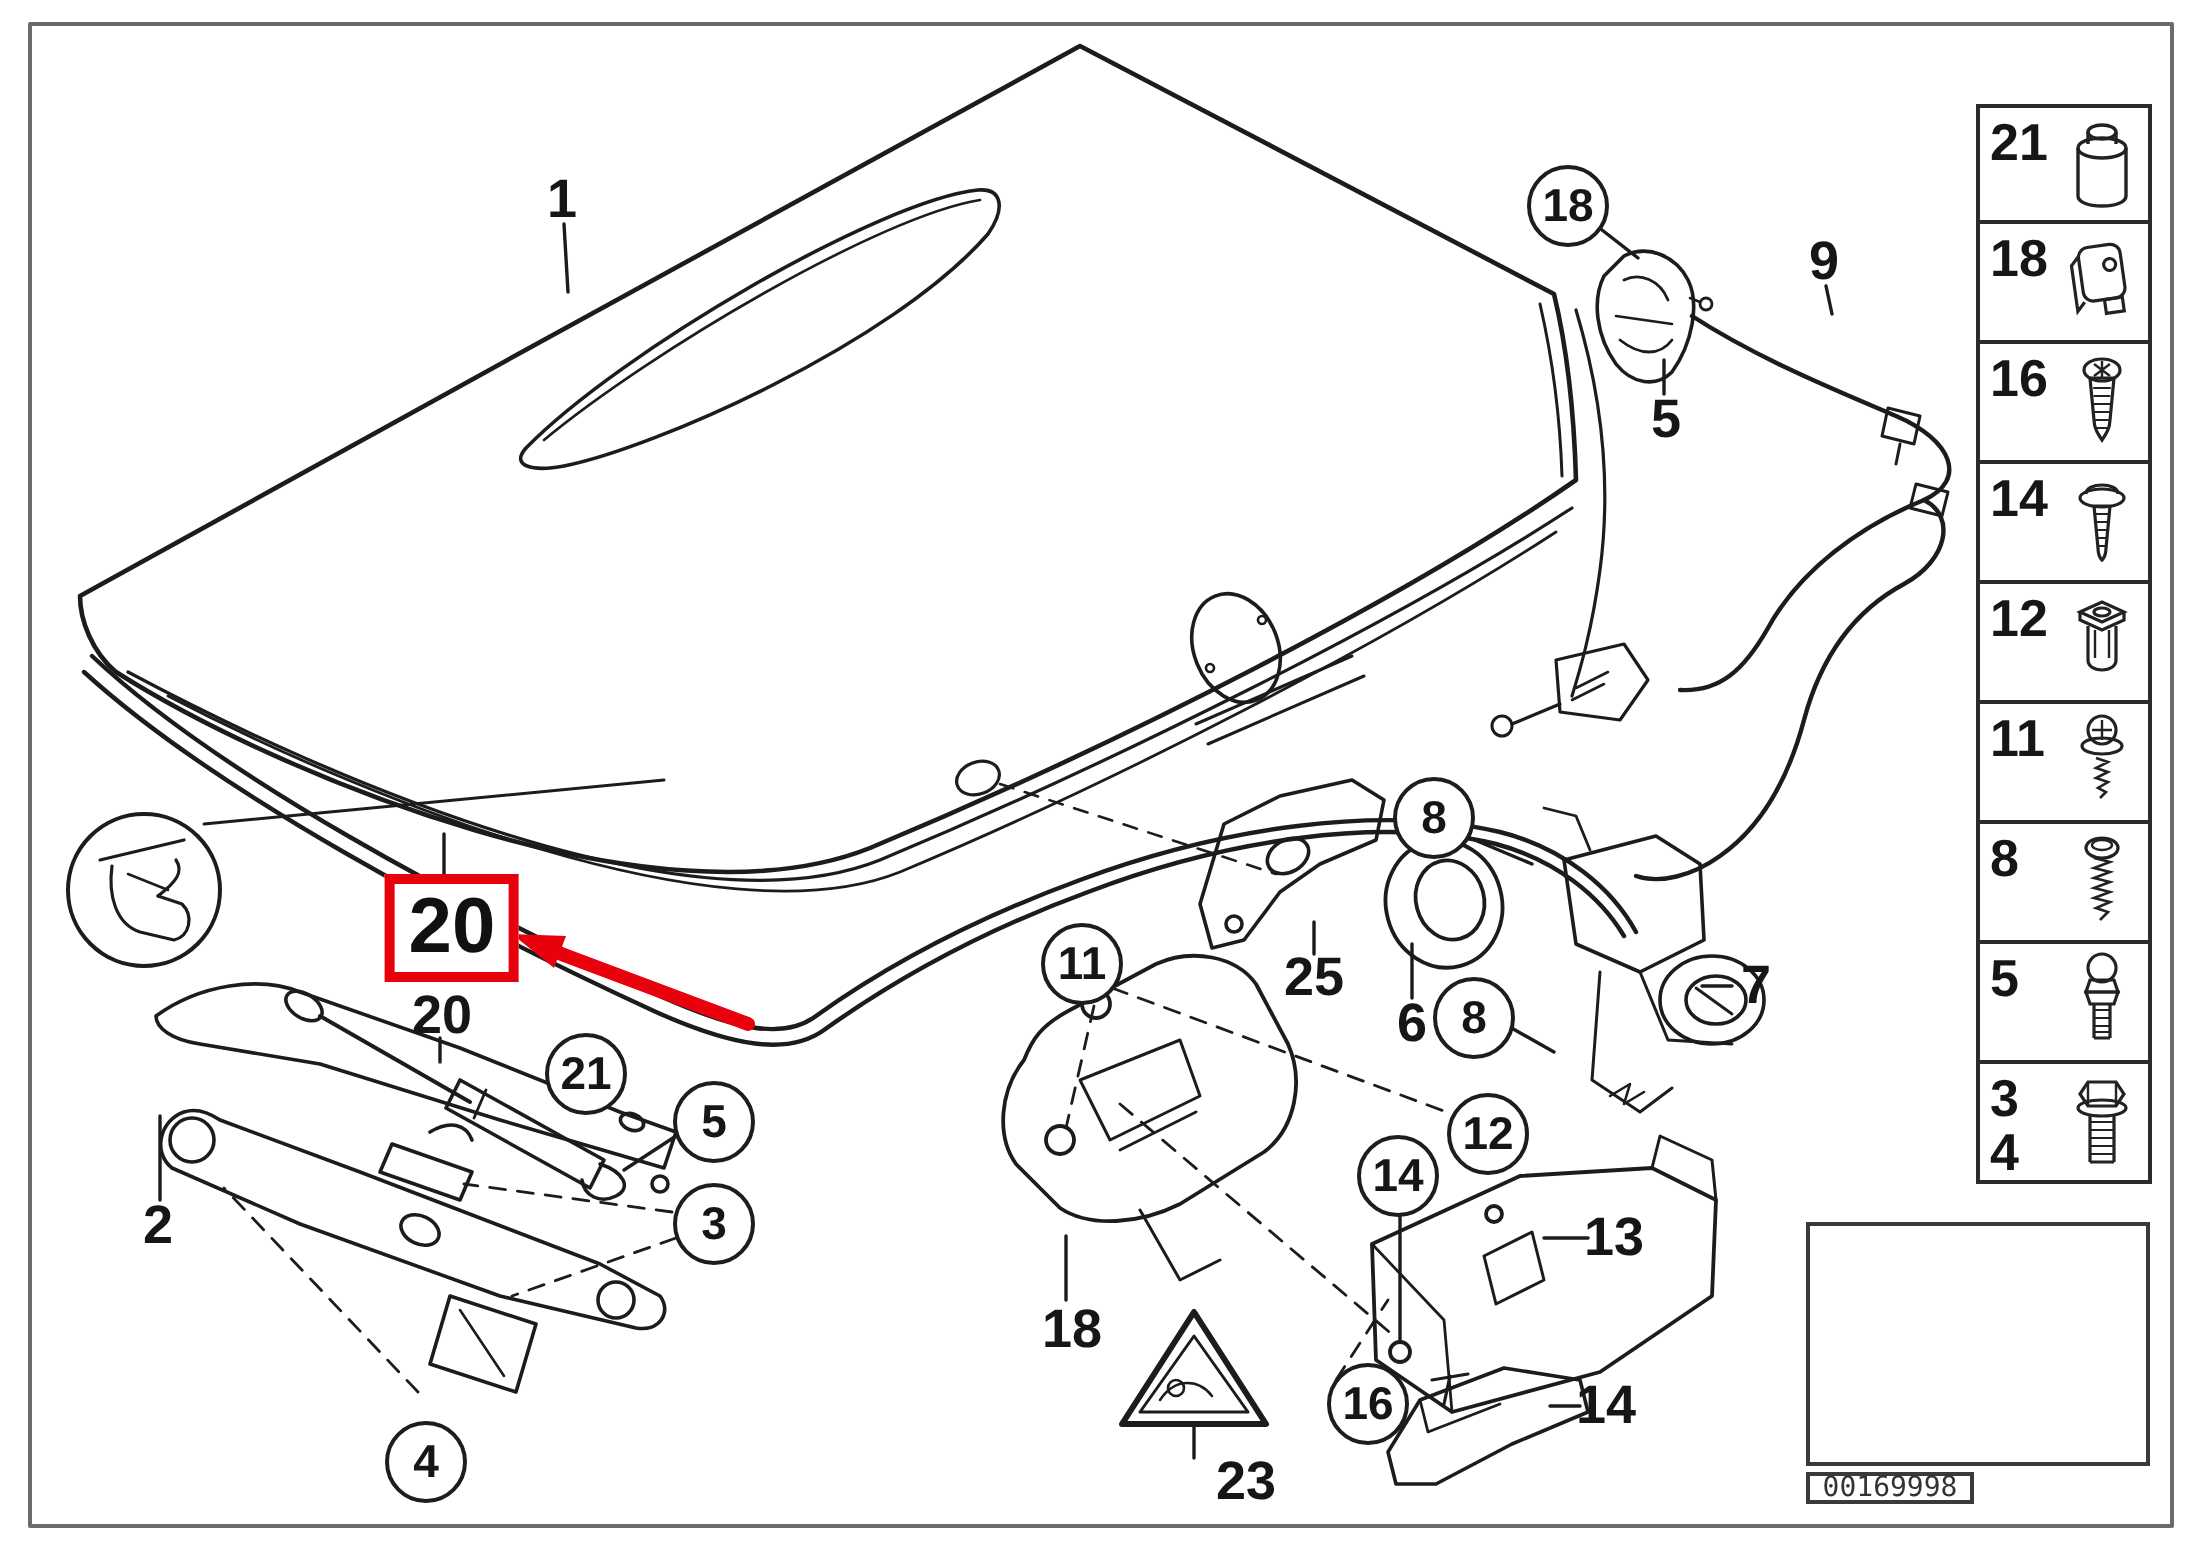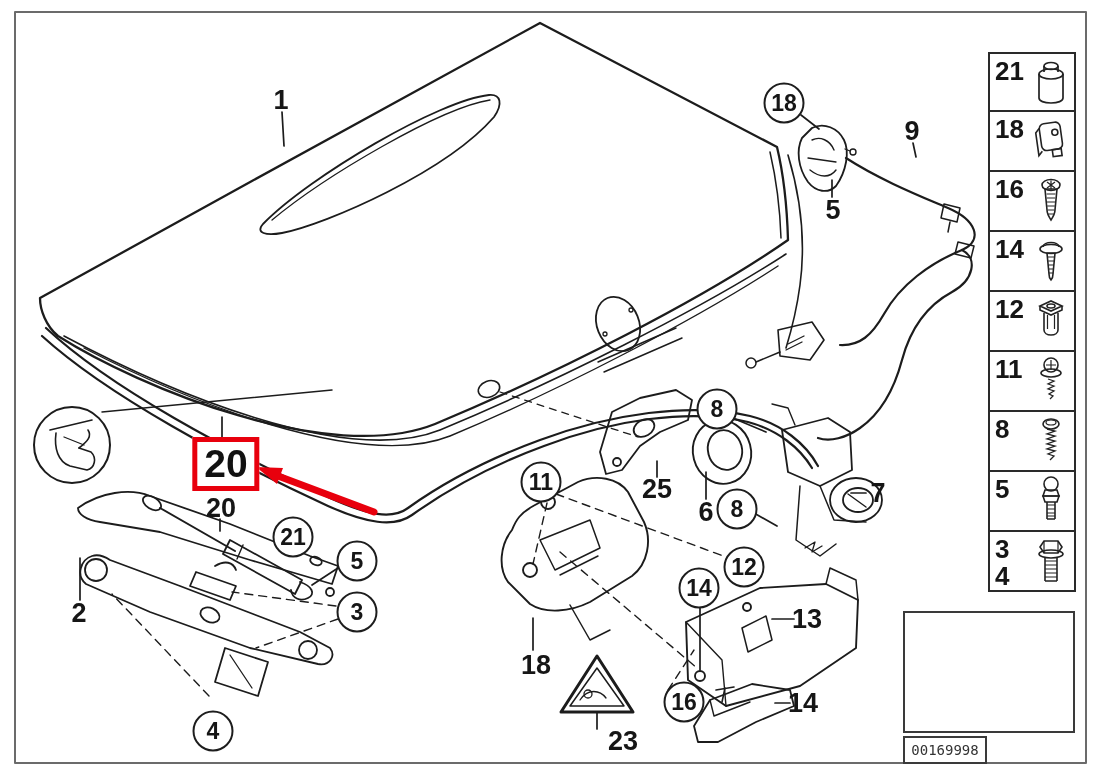--- a/index.html
+++ b/index.html
@@ -18,21 +18,21 @@
   #sidebar{position:absolute;left:988px;top:52px;width:88px;z-index:4;}
   .sb-cell{position:relative;height:60px;border:2px solid #2a2a2a;border-top:none;
            background:#fff;box-sizing:border-box;}
   .sb-cell:first-child{border-top:2px solid #2a2a2a;}
   .sb-num{position:absolute;left:5px;top:2px;font-weight:bold;font-size:26px;color:#161616;}
   .sb-num2{position:absolute;left:5px;top:29px;font-weight:bold;font-size:26px;color:#161616;}
   .sb-ic{position:absolute;right:3px;top:2px;}
   
   #thumb{position:absolute;left:903px;top:611px;width:172px;height:122px;
          border:2px solid #3a3a3a;background:#fff;box-sizing:border-box;z-index:4;}
-  #thumb-code{position:absolute;left:903px;top:736px;width:84px;height:28px;
+  #thumb-code{position:absolute;left:903px;top:736px;width:84px;height:16px;
               border:2px solid #3a3a3a;background:#fff;box-sizing:border-box;
               font-family:"DejaVu Sans Mono", monospace;font-size:14px;color:#333;
               display:flex;align-items:center;justify-content:center;z-index:4;}
 </style>
 </head>
 <body>
 
 <div id="stage">
 
 <svg id="art" viewBox="0 0 1096 780">

